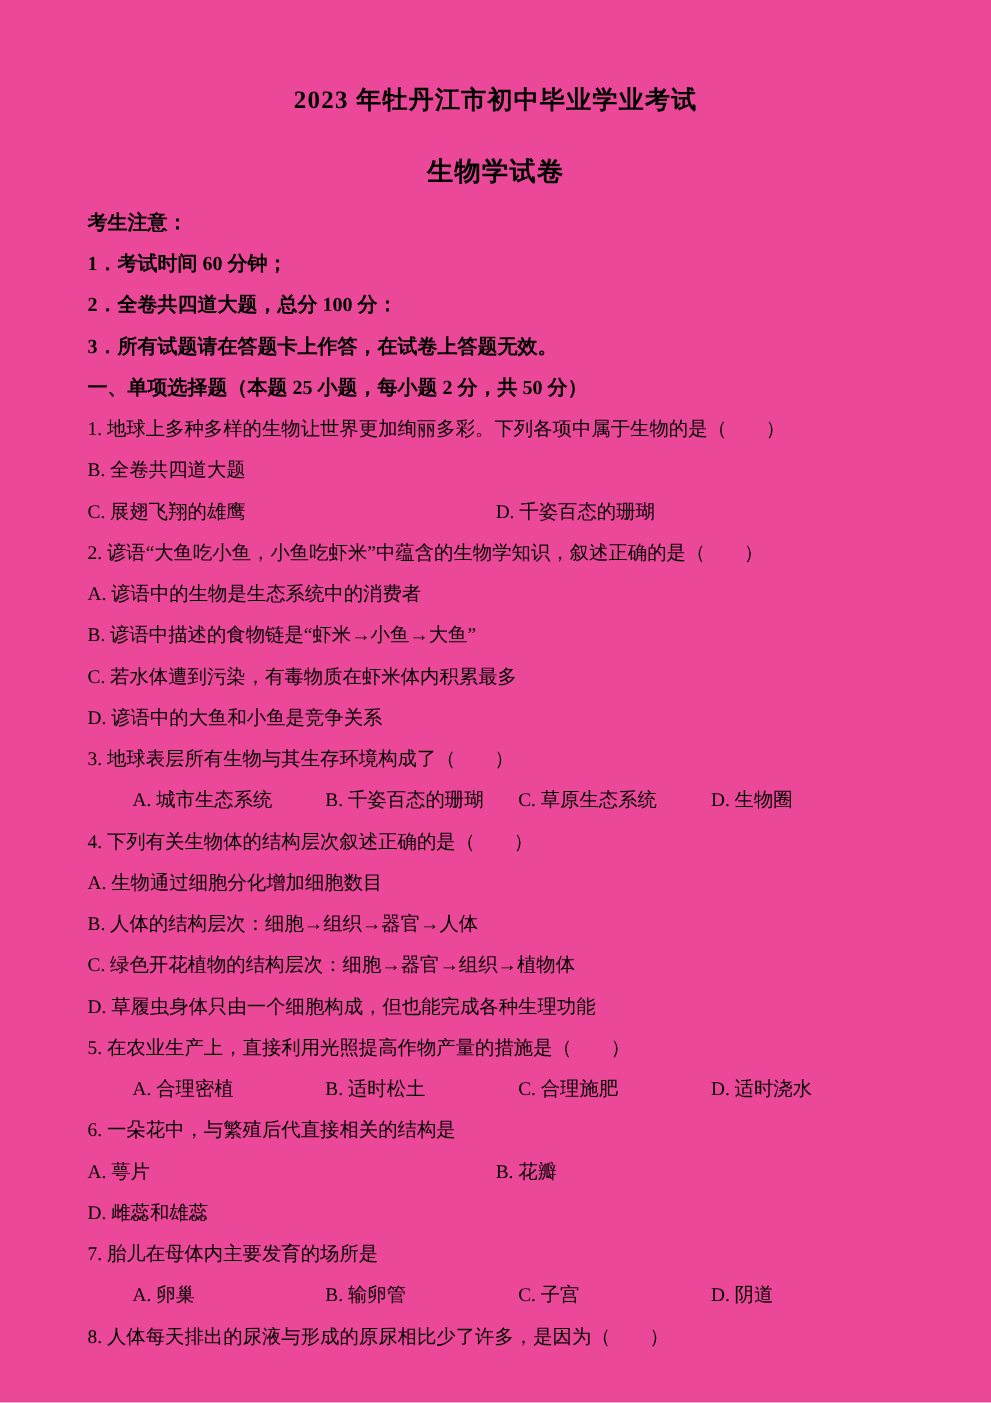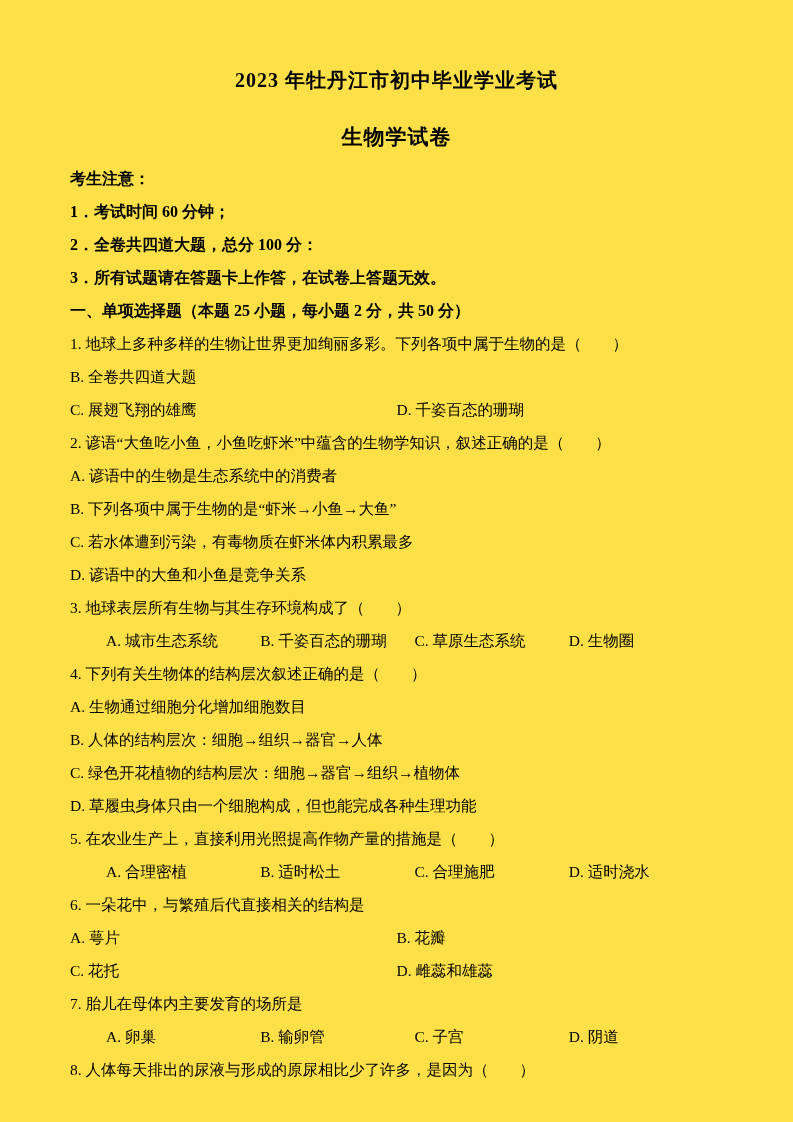--- a/index.html
+++ b/index.html
@@ -4,21 +4,21 @@
 <style>
   html, body {
     margin: 0;
     padding: 0;
     background: #ffffff;
   }
   .page {
     position: relative;
     width: 793px;
     height: 1122px;
-    background: #fde047;
+    background: #ec4899;
     color: #000000;
     font-family: "Liberation Serif", "DejaVu Serif", serif;
     overflow: hidden;
     box-sizing: border-box;
     padding: 66px 70px 0 70px;
   }
   .title {
     margin: 0;
     text-align: center;
     font-size: 20px;
@@ -73,21 +73,21 @@
   <div class="opt-row cols2">
     <span>B. 全卷共四道大题</span>
   </div>
   <div class="opt-row cols2">
     <span>C. 展翅飞翔的雄鹰</span>
     <span>D. 千姿百态的珊瑚</span>
   </div>
 
   <p class="line">2. 谚语“大鱼吃小鱼，小鱼吃虾米”中蕴含的生物学知识，叙述正确的是（　　）</p>
   <p class="line">A. 谚语中的生物是生态系统中的消费者</p>
-  <p class="line">B. 下列各项中属于生物的是“虾米→小鱼→大鱼”</p>
+  <p class="line">B. 谚语中描述的食物链是“虾米→小鱼→大鱼”</p>
   <p class="line">C. 若水体遭到污染，有毒物质在虾米体内积累最多</p>
   <p class="line">D. 谚语中的大鱼和小鱼是竞争关系</p>
 
   <p class="line">3. 地球表层所有生物与其生存环境构成了（　　）</p>
   <div class="opt-row cols4">
     <span>A. 城市生态系统</span>
     <span>B. 千姿百态的珊瑚</span>
     <span>C. 草原生态系统</span>
     <span>D. 生物圈</span>
   </div>
@@ -105,21 +105,20 @@
     <span>C. 合理施肥</span>
     <span>D. 适时浇水</span>
   </div>
 
   <p class="line">6. 一朵花中，与繁殖后代直接相关的结构是</p>
   <div class="opt-row cols2">
     <span>A. 萼片</span>
     <span>B. 花瓣</span>
   </div>
   <div class="opt-row cols2">
-    <span>C. 花托</span>
     <span>D. 雌蕊和雄蕊</span>
   </div>
 
   <p class="line">7. 胎儿在母体内主要发育的场所是</p>
   <div class="opt-row cols4">
     <span>A. 卵巢</span>
     <span>B. 输卵管</span>
     <span>C. 子宫</span>
     <span>D. 阴道</span>
   </div>

